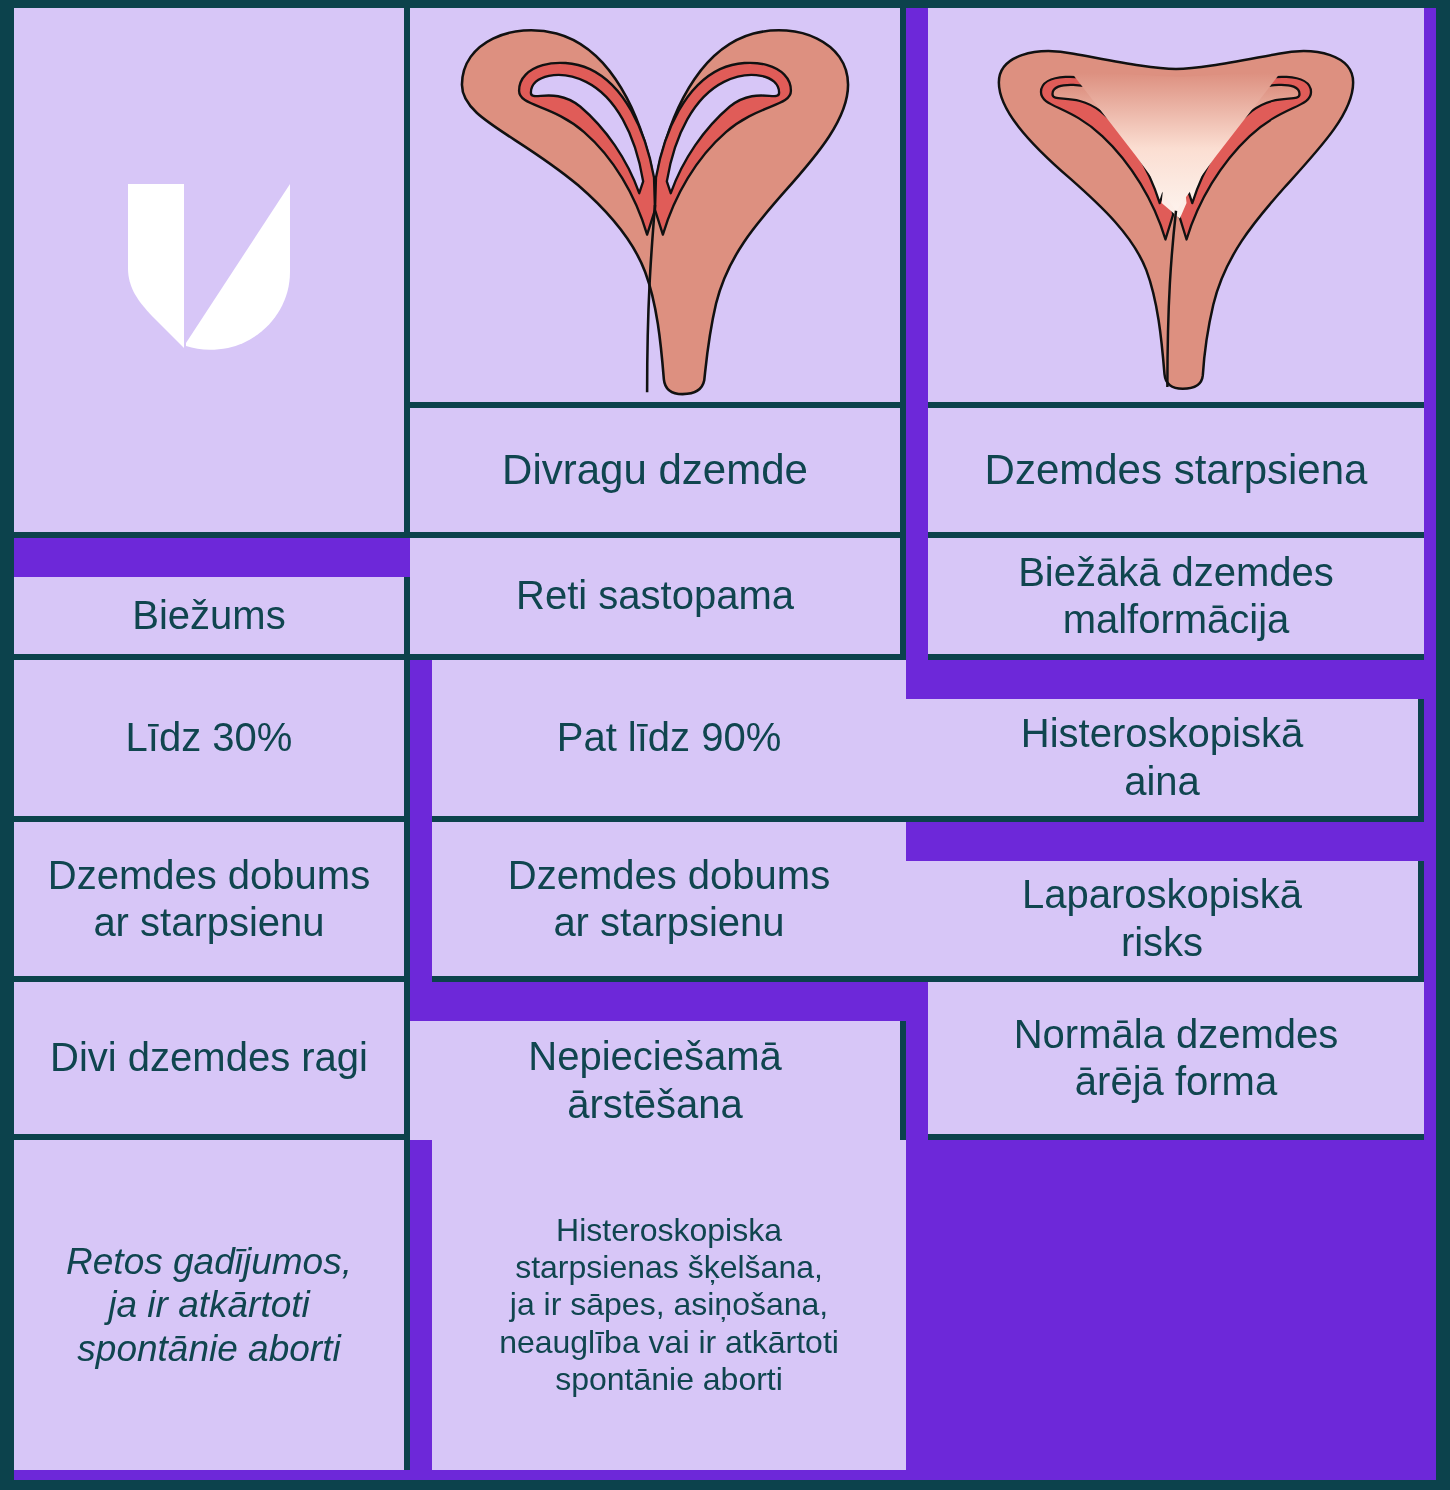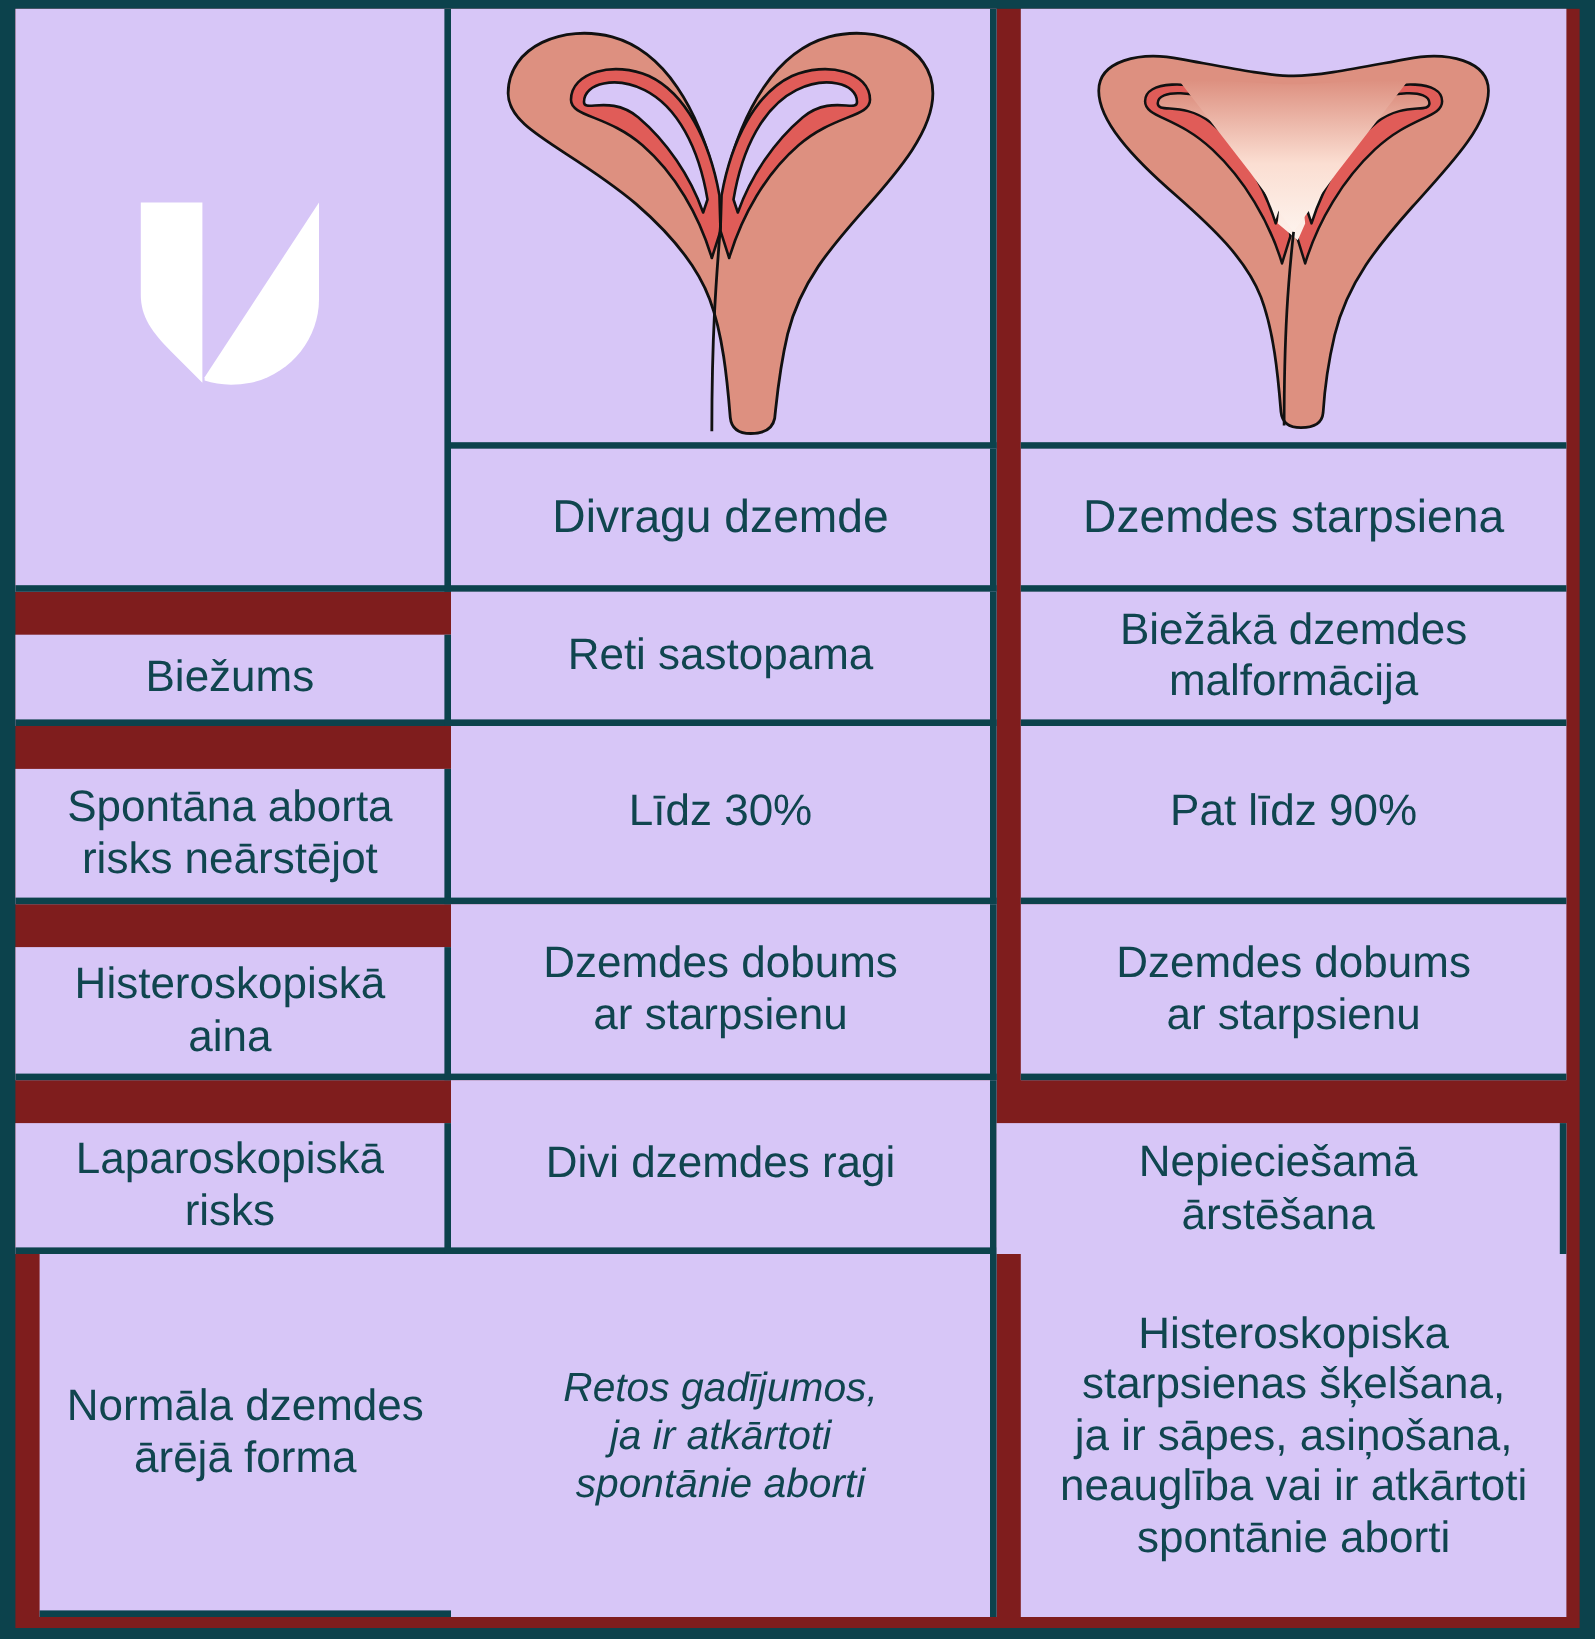--- a/index.html
+++ b/index.html
@@ -25,21 +25,21 @@
   .grid {
     position: absolute;
     left: 14px;
     top: 8px;
     width: 1422px;
     height: 1472px;
     display: grid;
     grid-template-columns: 396px 496px 518px;
     grid-template-rows: 400px 130px 122px 162px 160px 158px 330px;
     gap: 0px;
-    background: #7f1d1d;
+    background: #6d28d9;
   }
 
   .cell {
     background: #d7c6f7;
     border-right: 6px solid #0c424c;
     border-bottom: 6px solid #0c424c;
     box-sizing: border-box;
     display: flex;
     align-items: center;
     justify-content: center;
@@ -73,21 +73,21 @@
     display: flex;
     align-items: center;
     justify-content: center;
     padding: 0;
   }
   .uterus-svg { width: 100%; height: 100%; display: block; }
 
   .title-cell { font-size: 42px; }
   .label-cell { font-size: 40px; margin-top: 39px; }
   .treat-cell { font-size: 37px; font-style: italic; }
-  .last-treat-cell { font-size: 40px; line-height: 1.16; }
+  .last-treat-cell { font-size: 32px; line-height: 1.16; }
 </style>
 </head>
 <body>
 
 <div id="comparison-table">
   <div class="grid">
 
     <div class="logo-cell">
       <span class="logo-mark">
         <svg class="logo-mark" viewBox="0 0 170 180" xmlns="http://www.w3.org/2000/svg" aria-hidden="true">
@@ -245,22 +245,20 @@
     </div>
 
     <div class="cell title-cell">Divragu dzemde</div>
     <div class="cell title-cell last-col">Dzemdes starpsiena</div>
 
     <div class="cell label-cell">Biežums</div>
     <div class="cell">Reti sastopama</div>
     <div class="cell last-col">Biežākā dzemdes
 malformācija</div>
 
-    <div class="cell label-cell">Spontāna aborta
-risks neārstējot</div>
     <div class="cell">Līdz 30%</div>
     <div class="cell last-col">Pat līdz 90%</div>
 
     <div class="cell label-cell">Histeroskopiskā
 aina</div>
     <div class="cell">Dzemdes dobums
 ar starpsienu</div>
     <div class="cell last-col">Dzemdes dobums
 ar starpsienu</div>
 

